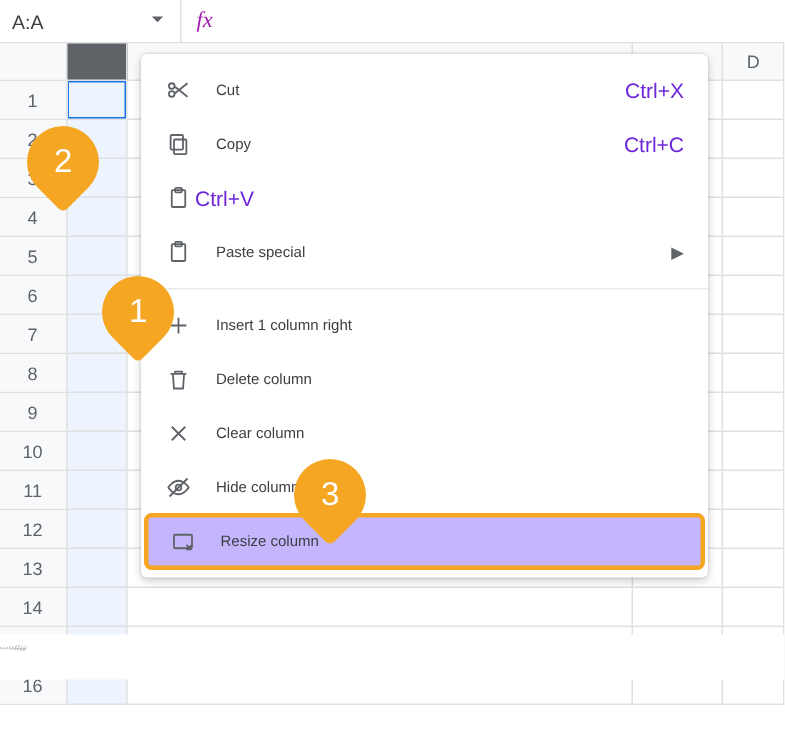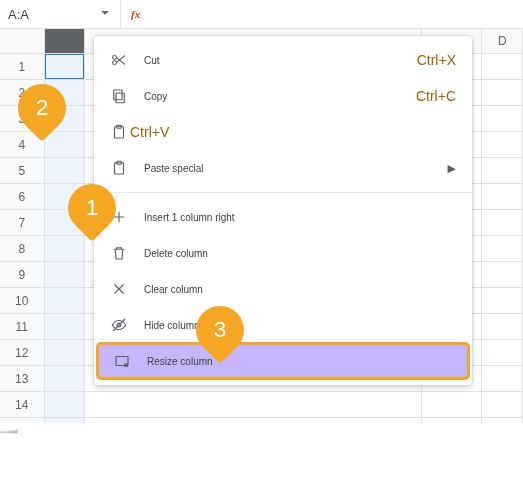--- a/index.html
+++ b/index.html
@@ -41,25 +41,24 @@
 }
 .name-box .chevron {
   position: absolute;
   right: 6px;
   top: 50%;
   transform: translateY(-50%);
   color: #5f6368;
 }
 .fx-label {
   padding: 0 10px;
-  color: #c2410c;
+  color: #a21caf;
   font-style: italic;
   font-family: "Times New Roman", serif;
-  font-size: 11px;
-  font-weight: bold;
+  font-size: 15px;
 }
 
 
 .headers {
   display: flex;
   height: 24px;
   background: #f8f9fa;
   border-bottom: 1px solid #e0e0e0;
 }
 .corner {
@@ -142,21 +141,21 @@
   justify-content: center;
   color: #5f6368;
 }
 .menu-item .mi-label {
   flex: 1;
   padding-left: 14px;
   color: #3c4043;
   font-size: 10px;
 }
 .menu-item .mi-shortcut {
-  color: #a16207;
+  color: #6d28d9;
   font-size: 14px;
 }
 .menu-item .submenu-arrow {
   color: #5f6368;
   font-size: 11px;
 }
 .menu-sep {
   height: 1px;
   background: #e8eaed;
   margin: 6px 0;
@@ -327,20 +326,27 @@
         <div class="cell c"></div>
         <div class="cell d"></div>
       </div>
     <div class="row">
         <div class="row-header">15</div>
         <div class="cell a"></div>
         <div class="cell b"></div>
         <div class="cell c"></div>
         <div class="cell d"></div>
       </div>
+    <div class="row">
+        <div class="row-header">16</div>
+        <div class="cell a"></div>
+        <div class="cell b"></div>
+        <div class="cell c"></div>
+        <div class="cell d"></div>
+      </div>
   </div>
 
   <div class="context-menu">
 
     <div class="menu-item">
       <span class="mi-icon">
         <svg viewBox="0 0 24 24">
             <path fill="none" stroke="#5f6368" stroke-width="1.6" d="M6 6a2.5 2.5 0 1 0 0 5 2.5 2.5 0 0 0 0-5zm0 7a2.5 2.5 0 1 0 0 5 2.5 2.5 0 0 0 0-5zM8 8.5L20 18M8 15.5L20 6"></path>
           </svg>
       </span>

